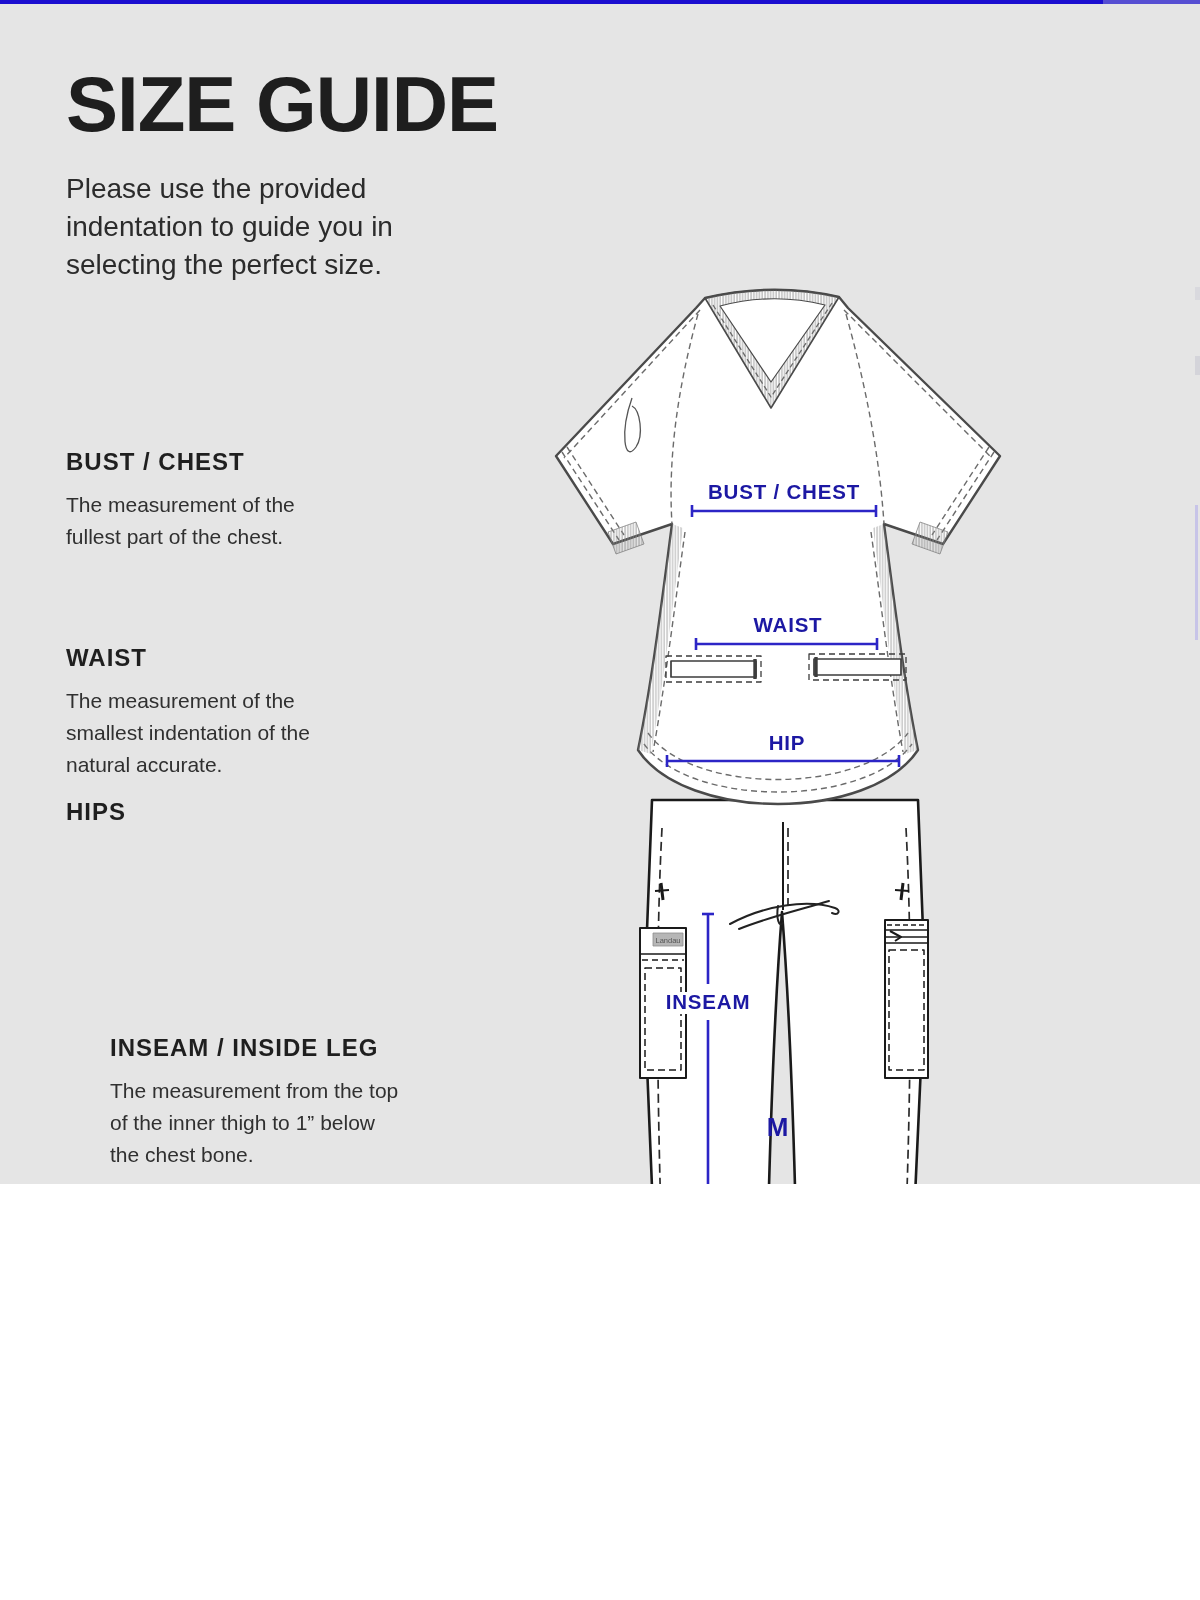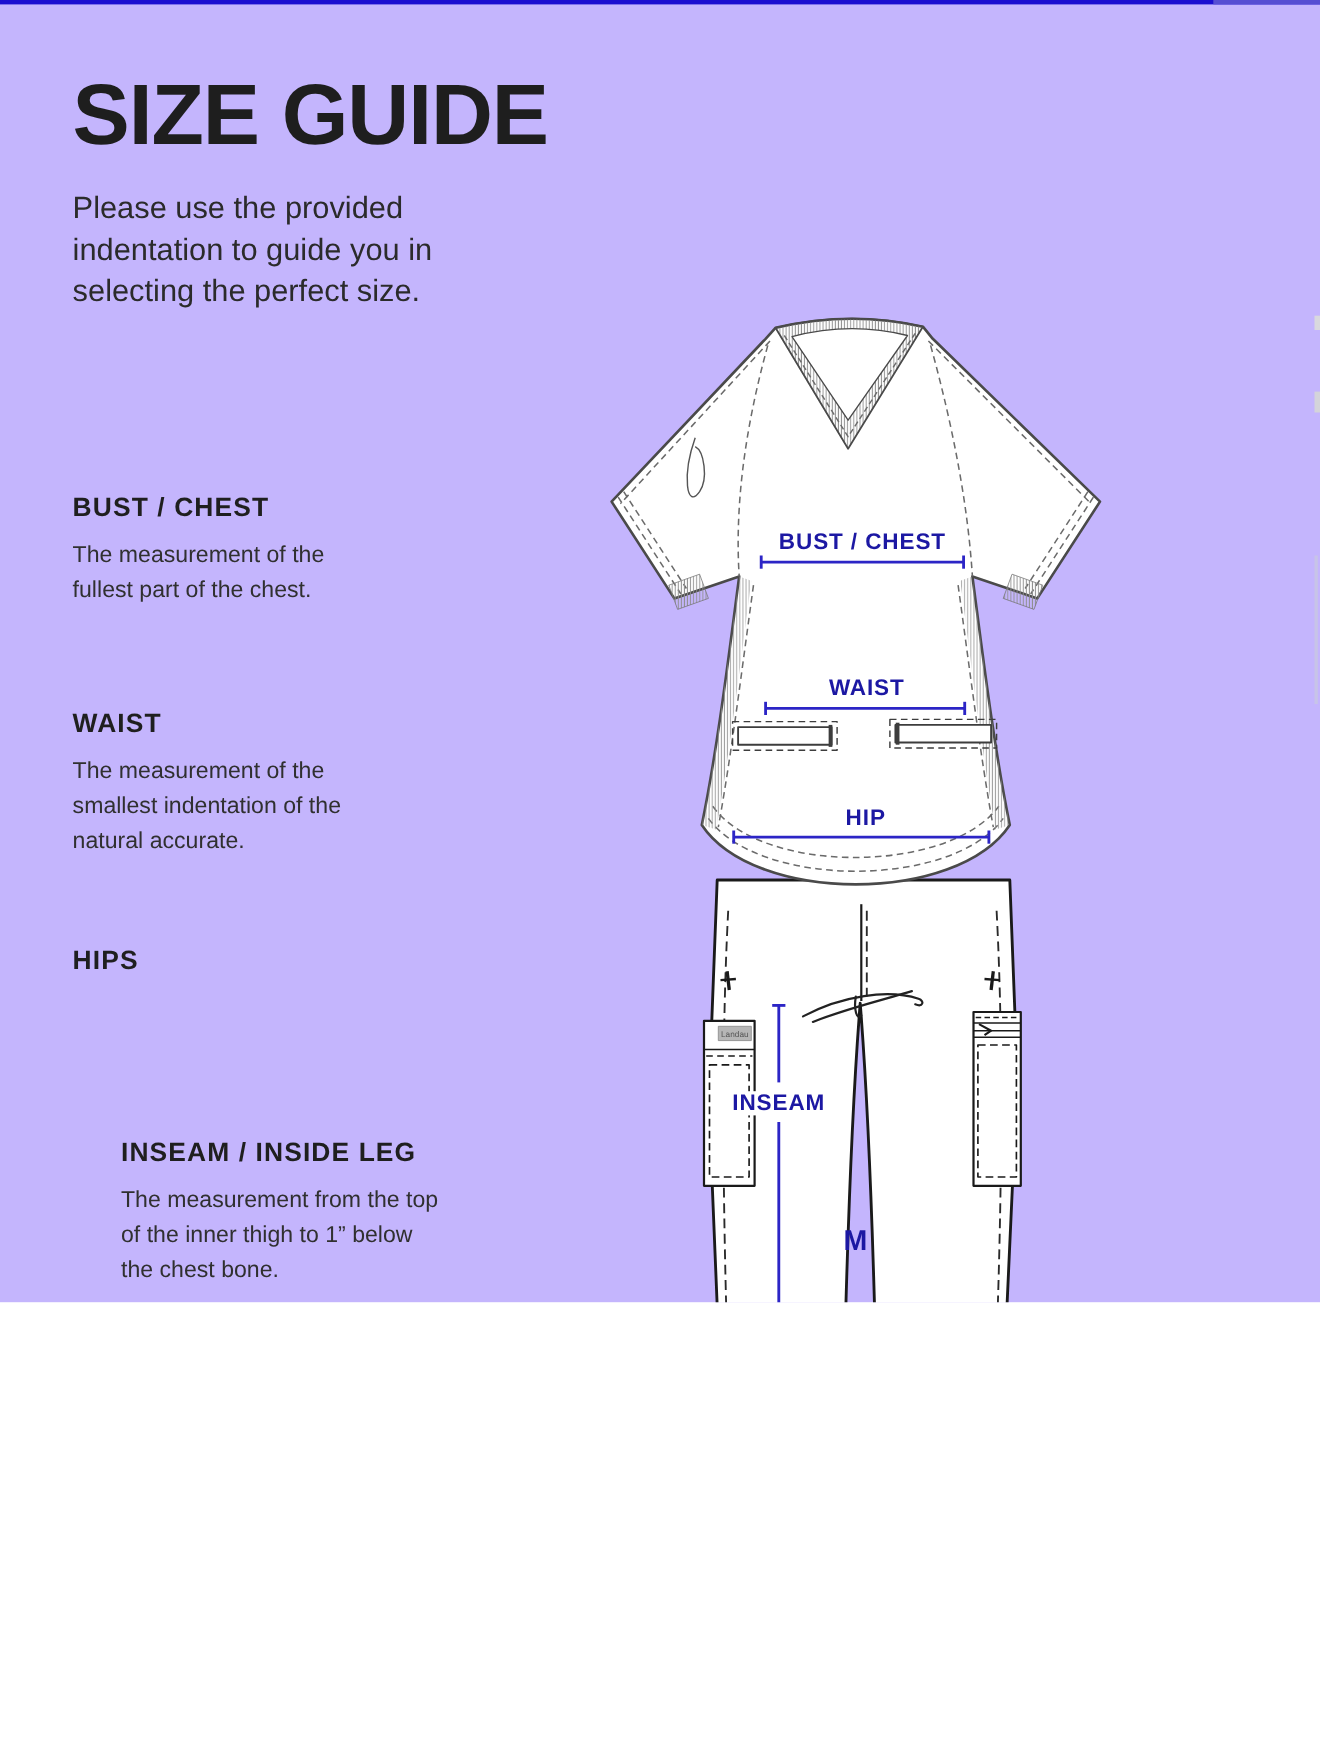--- a/index.html
+++ b/index.html
@@ -1,28 +1,28 @@
 <!DOCTYPE html>
 <html><head>
 <meta charset="utf-8">
 <style>
   html,body{margin:0;padding:0;background:#fff;}
-  .page{position:relative;width:1200px;height:1184px;background:#c4b5fd;overflow:hidden;
+  .page{position:relative;width:1200px;height:1184px;background:#e5e5e5;overflow:hidden;
         font-family:"Liberation Sans",sans-serif;color:#242424;}
   .top-bar{position:absolute;top:0;left:0;width:1200px;height:4px;background:#1b0ed0;}
   .top-bar-light{position:absolute;top:0;right:0;width:97px;height:4px;background:#564ed2;}
   .page-title{position:absolute;left:66px;top:60px;font-size:78px;font-weight:bold;
         letter-spacing:-1px;line-height:1.15;color:#1e1e1e;}
   .intro{position:absolute;left:66px;top:170px;font-size:28px;line-height:38px;color:#2b2b2b;}
   .section{position:absolute;left:66px;width:470px;}
   .section-heading{font-size:24px;font-weight:bold;letter-spacing:1px;color:#1f1f1f;margin-bottom:13px;}
   .section-body{font-size:21px;line-height:32px;color:#303030;}
   .sec-bust{top:448px;}
   .sec-waist{top:644px;}
-  .sec-hips{top:860px;}
+  .sec-hips{top:798px;}
   .sec-inseam{top:1034px;margin-left:44px;}
   .note{position:absolute;left:66px;top:1396px;width:420px;font-size:23px;line-height:31.5px;color:#303030;}
   .note b{color:#1f1f1f;}
   .diagram{position:absolute;left:540px;top:280px;width:476px;height:1250px;}
   .edge-artifact{position:absolute;}
   #edge1{right:0;top:287px;width:5px;height:13px;background:#d9d9de;}
   #edge2{right:0;top:356px;width:5px;height:19px;background:#d4d4da;}
   #edge3{right:2px;top:505px;width:3px;height:135px;background:#c7c4e8;}
   svg text{font-family:"Liberation Sans",sans-serif;}
   .ann-text{font-weight:bold;letter-spacing:0.8px;}

